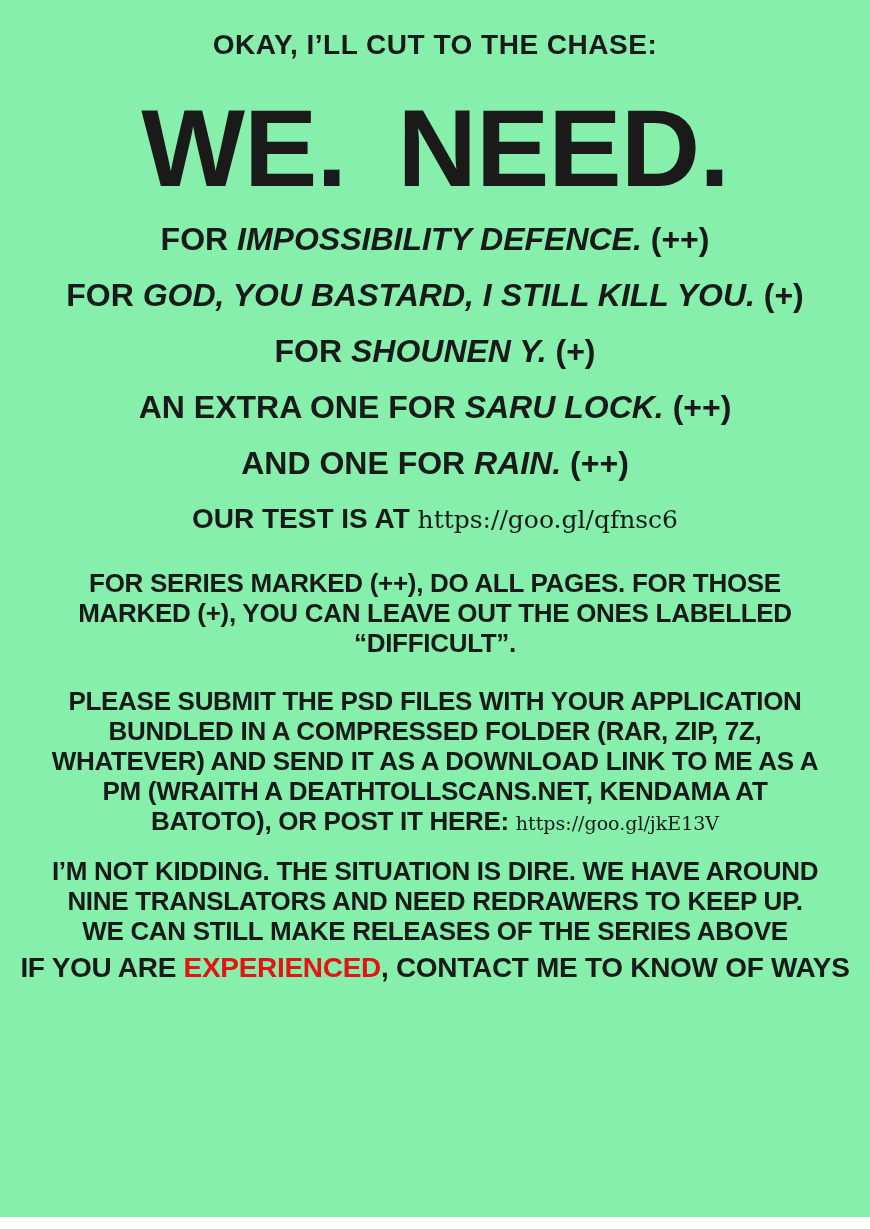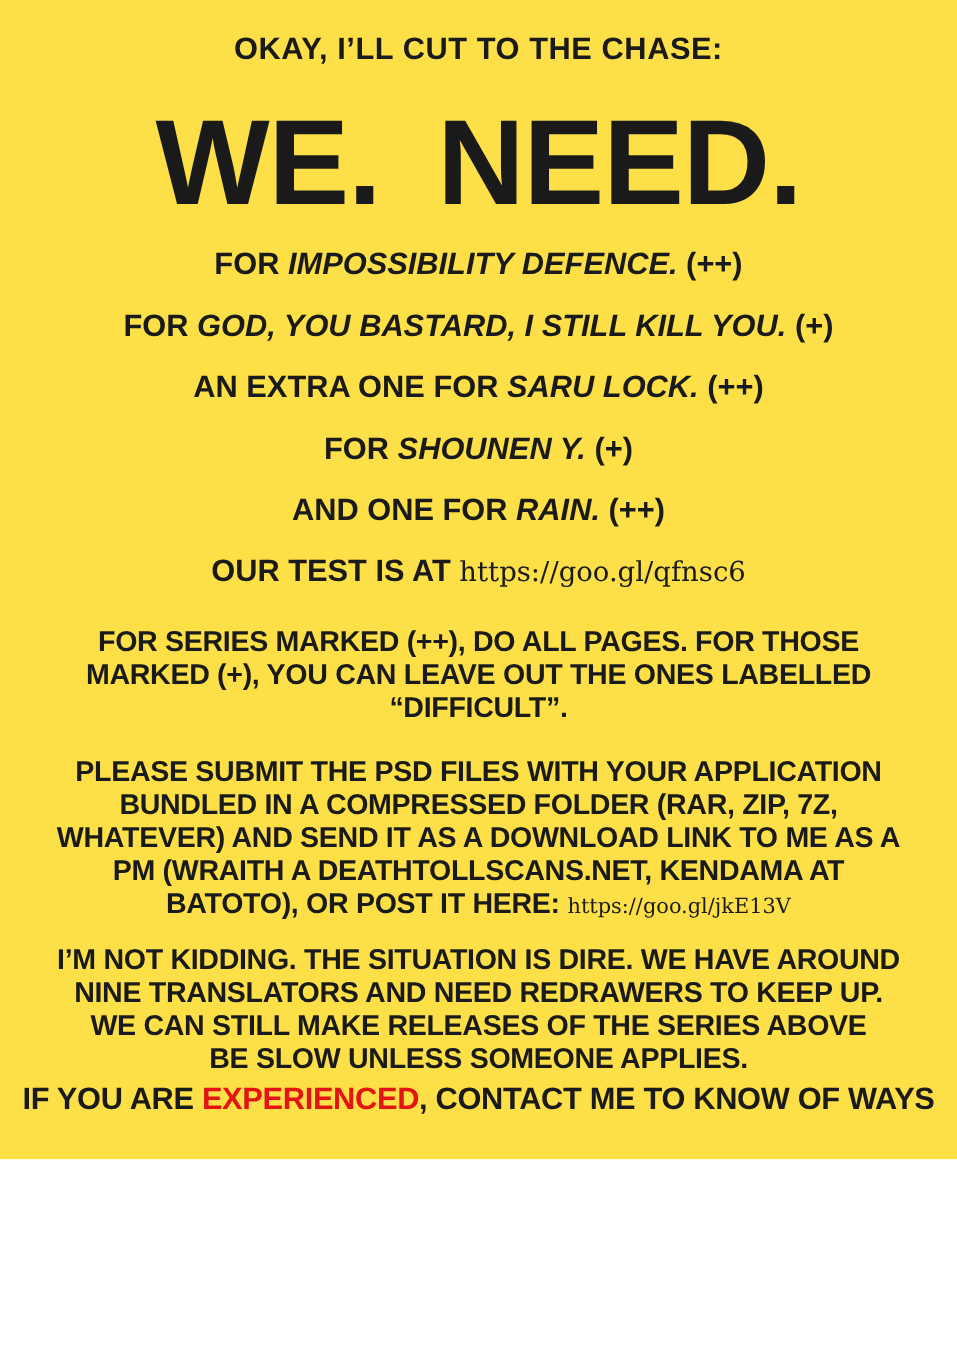--- a/index.html
+++ b/index.html
@@ -1,32 +1,32 @@
 <!DOCTYPE html>
 <html><head>
 <meta charset="utf-8">
 <style>
   html,body{margin:0;padding:0;background:#ffffff;}
   .page{
     position:relative;
-    width:870px;height:1054px;
+    width:870px;height:1217px;
     margin:0 auto;
-    background:#fde047;
+    background:#86efac;
     color:#1a1a1a;
     font-family:"Liberation Sans",sans-serif;
     font-weight:700;
     text-align:center;
     overflow:hidden;
   }
   .intro{padding-top:31px;font-size:28px;line-height:28px;letter-spacing:.5px;white-space:nowrap;}
   .headline{font-size:110px;line-height:98px;letter-spacing:-1px;white-space:nowrap;}
   .hl-black{margin-top:40px;word-spacing:22px;}
   .hl-red{margin-top:16px;color:#e41414;}
   .subline{margin-top:44px;font-size:27px;line-height:27px;white-space:nowrap;}
-  .series-line{margin-top:29px;font-size:28px;line-height:27px;white-space:nowrap;}
+  .series-line{margin-top:29px;font-size:32px;line-height:27px;white-space:nowrap;}
   .series-title{font-style:italic;}
   .test-line{margin-top:26px;font-size:28px;line-height:32px;white-space:nowrap;}
   .url{font-family:"DejaVu Serif",serif;font-weight:400;font-size:25px;letter-spacing:0;}
   .url-sm{font-family:"DejaVu Serif",serif;font-weight:400;font-size:19px;letter-spacing:0;}
   .para{font-size:26px;line-height:30px;letter-spacing:-.3px;}
   .para .pline{white-space:nowrap;}
   .rules{margin-top:32px;}
   .submission{margin-top:28px;}
   .urgency{margin-top:18px;}
   .footer-line{margin-top:8px;font-size:28px;line-height:28px;letter-spacing:-.3px;white-space:nowrap;}
@@ -42,24 +42,24 @@
   <div class="headline hl-black">WE. NEED.</div>
 
 
   <div class="series-line">
     <span>FOR </span><span class="series-title">IMPOSSIBILITY DEFENCE.</span><span> (++)</span>
   </div>
   <div class="series-line">
     <span>FOR </span><span class="series-title">GOD, YOU BASTARD, I STILL KILL YOU.</span><span> (+)</span>
   </div>
   <div class="series-line">
-    <span>AN EXTRA ONE FOR </span><span class="series-title">SARU LOCK.</span><span> (++)</span>
+    <span>FOR </span><span class="series-title">SHOUNEN Y.</span><span> (+)</span>
   </div>
   <div class="series-line">
-    <span>FOR </span><span class="series-title">SHOUNEN Y.</span><span> (+)</span>
+    <span>AN EXTRA ONE FOR </span><span class="series-title">SARU LOCK.</span><span> (++)</span>
   </div>
   <div class="series-line">
     <span>AND ONE FOR </span><span class="series-title">RAIN.</span><span> (++)</span>
   </div>
 
   <div class="test-line">
     <span>OUR TEST IS AT </span><span class="url">https://goo.gl/qfnsc6</span>
   </div>
 
   <div class="para rules">
@@ -75,20 +75,19 @@
     <div class="pline">PM (WRAITH A DEATHTOLLSCANS.NET, KENDAMA AT</div>
     <div class="pline">
       <span>BATOTO), OR POST IT HERE: </span><span class="url-sm">https://goo.gl/jkE13V</span>
     </div>
   </div>
 
   <div class="para urgency">
     <div class="pline">I’M NOT KIDDING. THE SITUATION IS DIRE. WE HAVE AROUND</div>
     <div class="pline">NINE TRANSLATORS AND NEED REDRAWERS TO KEEP UP.</div>
     <div class="pline">WE CAN STILL MAKE RELEASES OF THE SERIES ABOVE</div>
-    <div class="pline">BE SLOW UNLESS SOMEONE APPLIES.</div>
   </div>
 
   <div class="footer-line">
     <span>IF YOU ARE </span><span class="red">EXPERIENCED</span><span>, CONTACT ME TO KNOW OF WAYS</span>
   </div>
 
 </div>
 
 </body></html>

